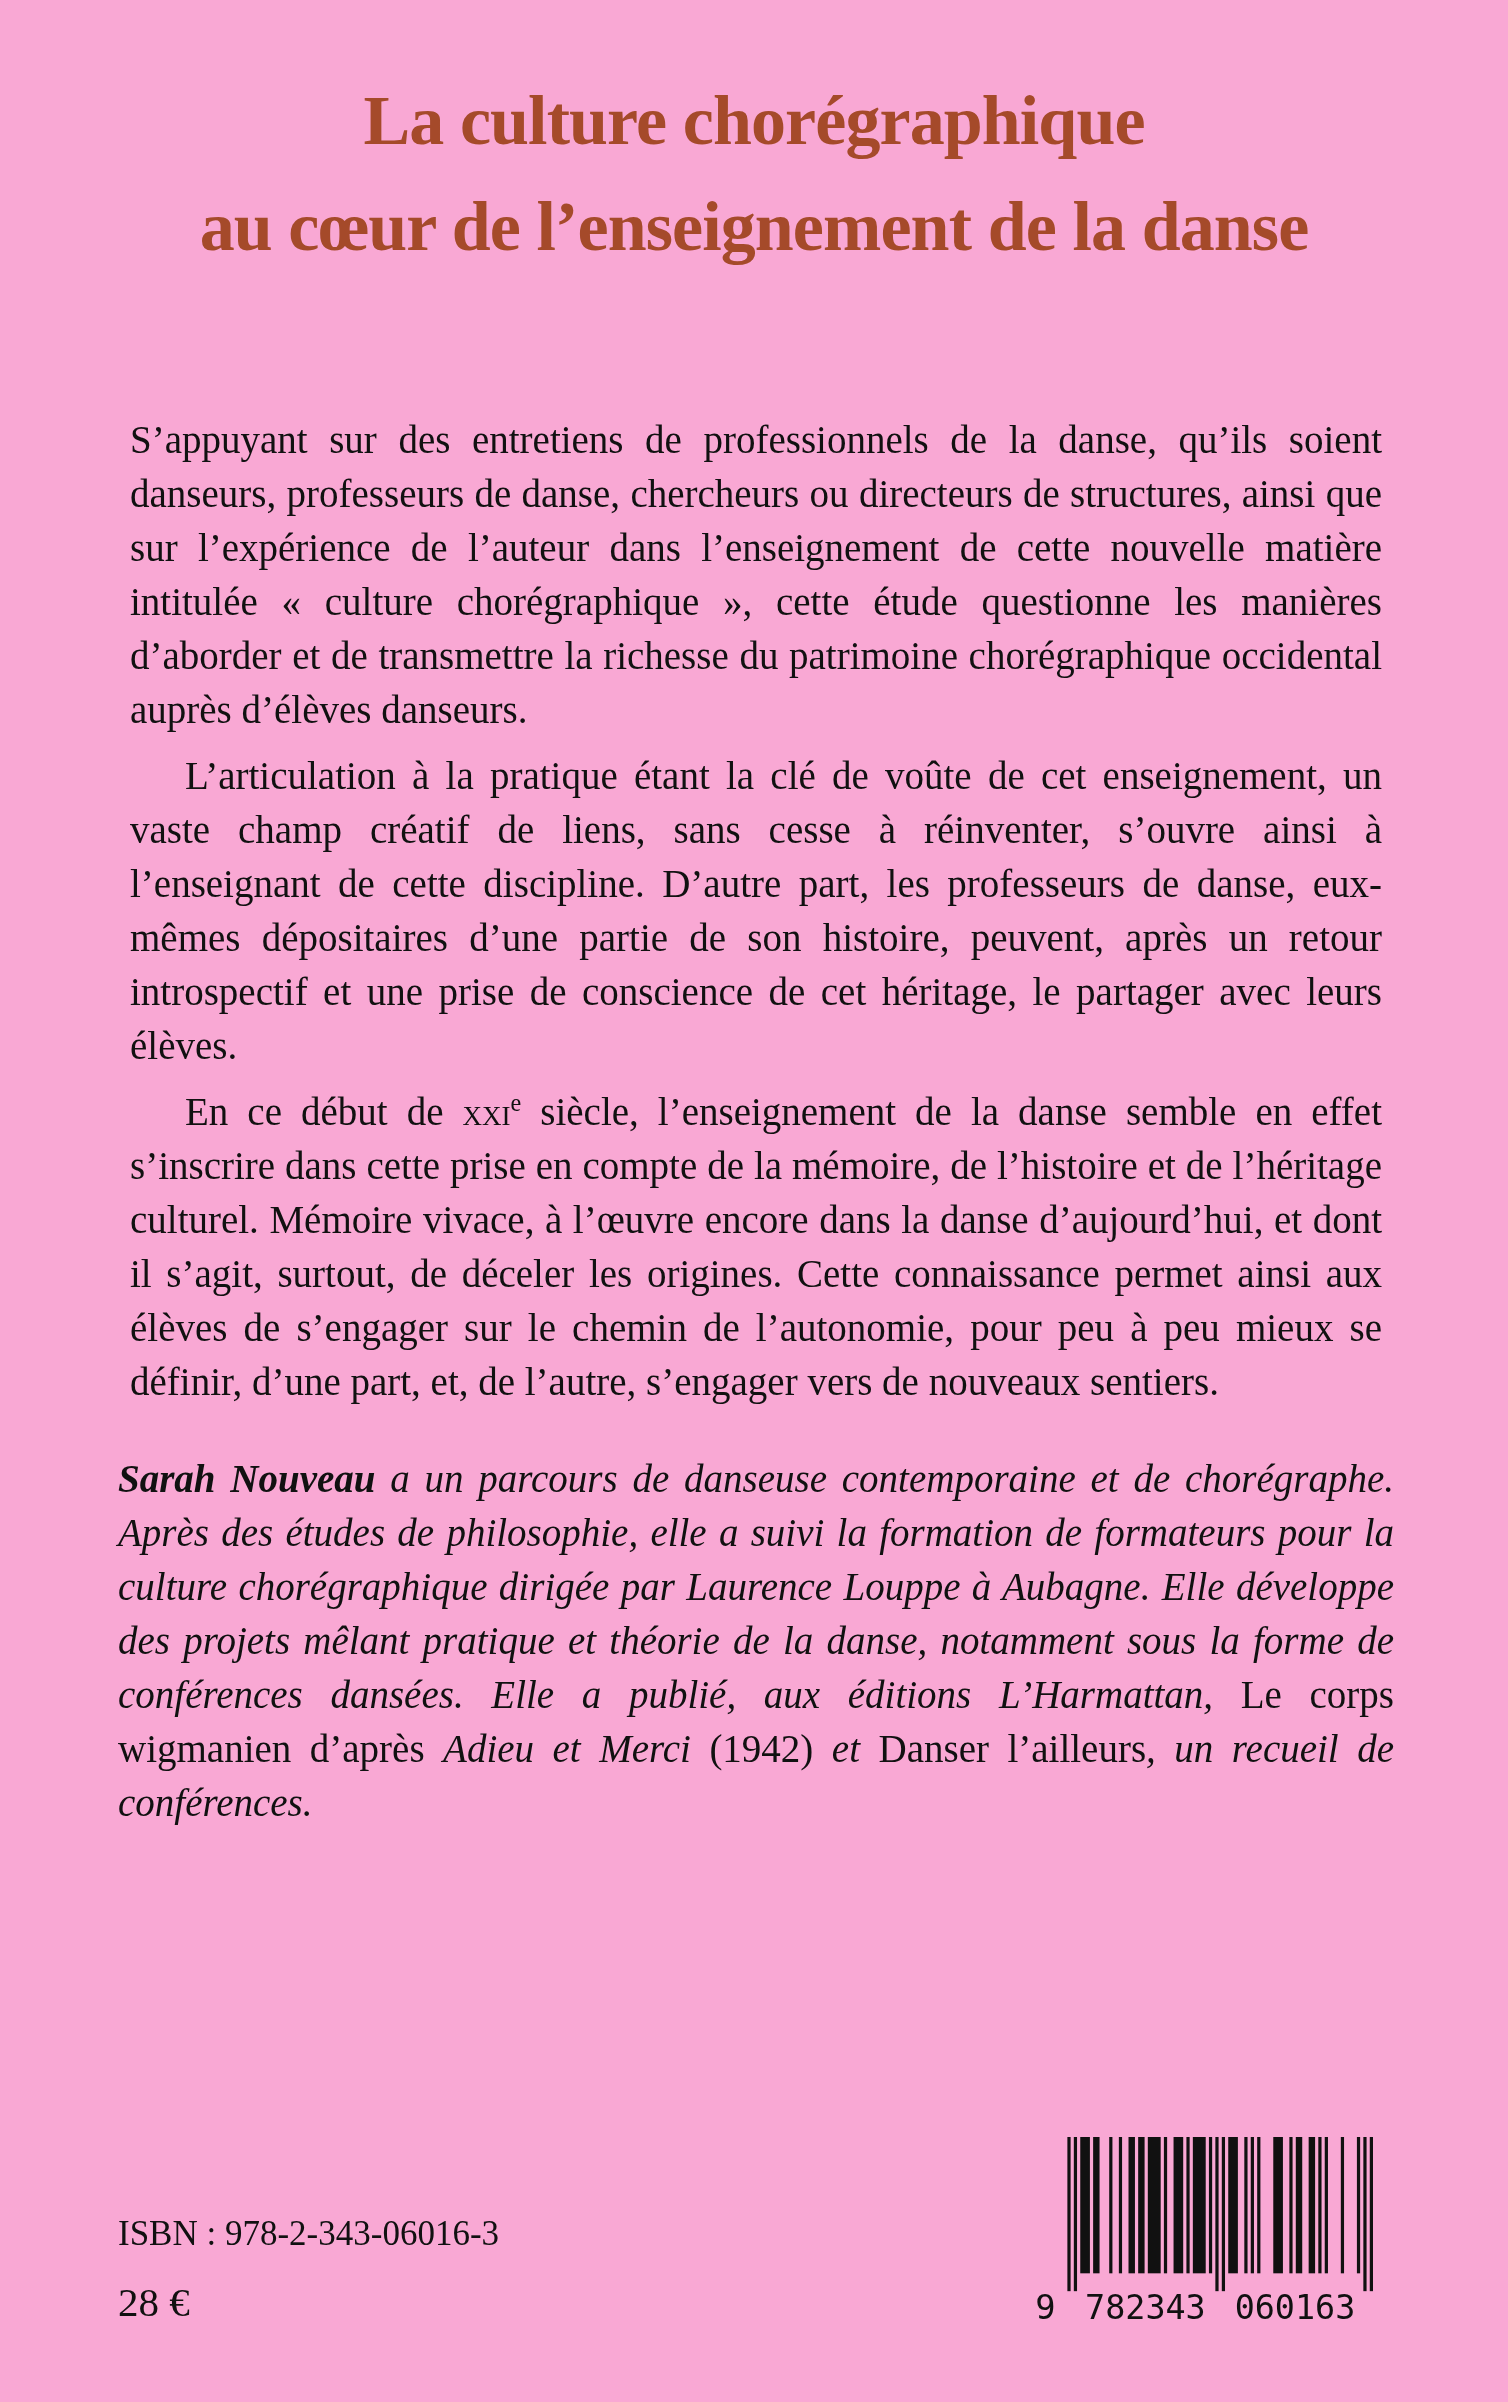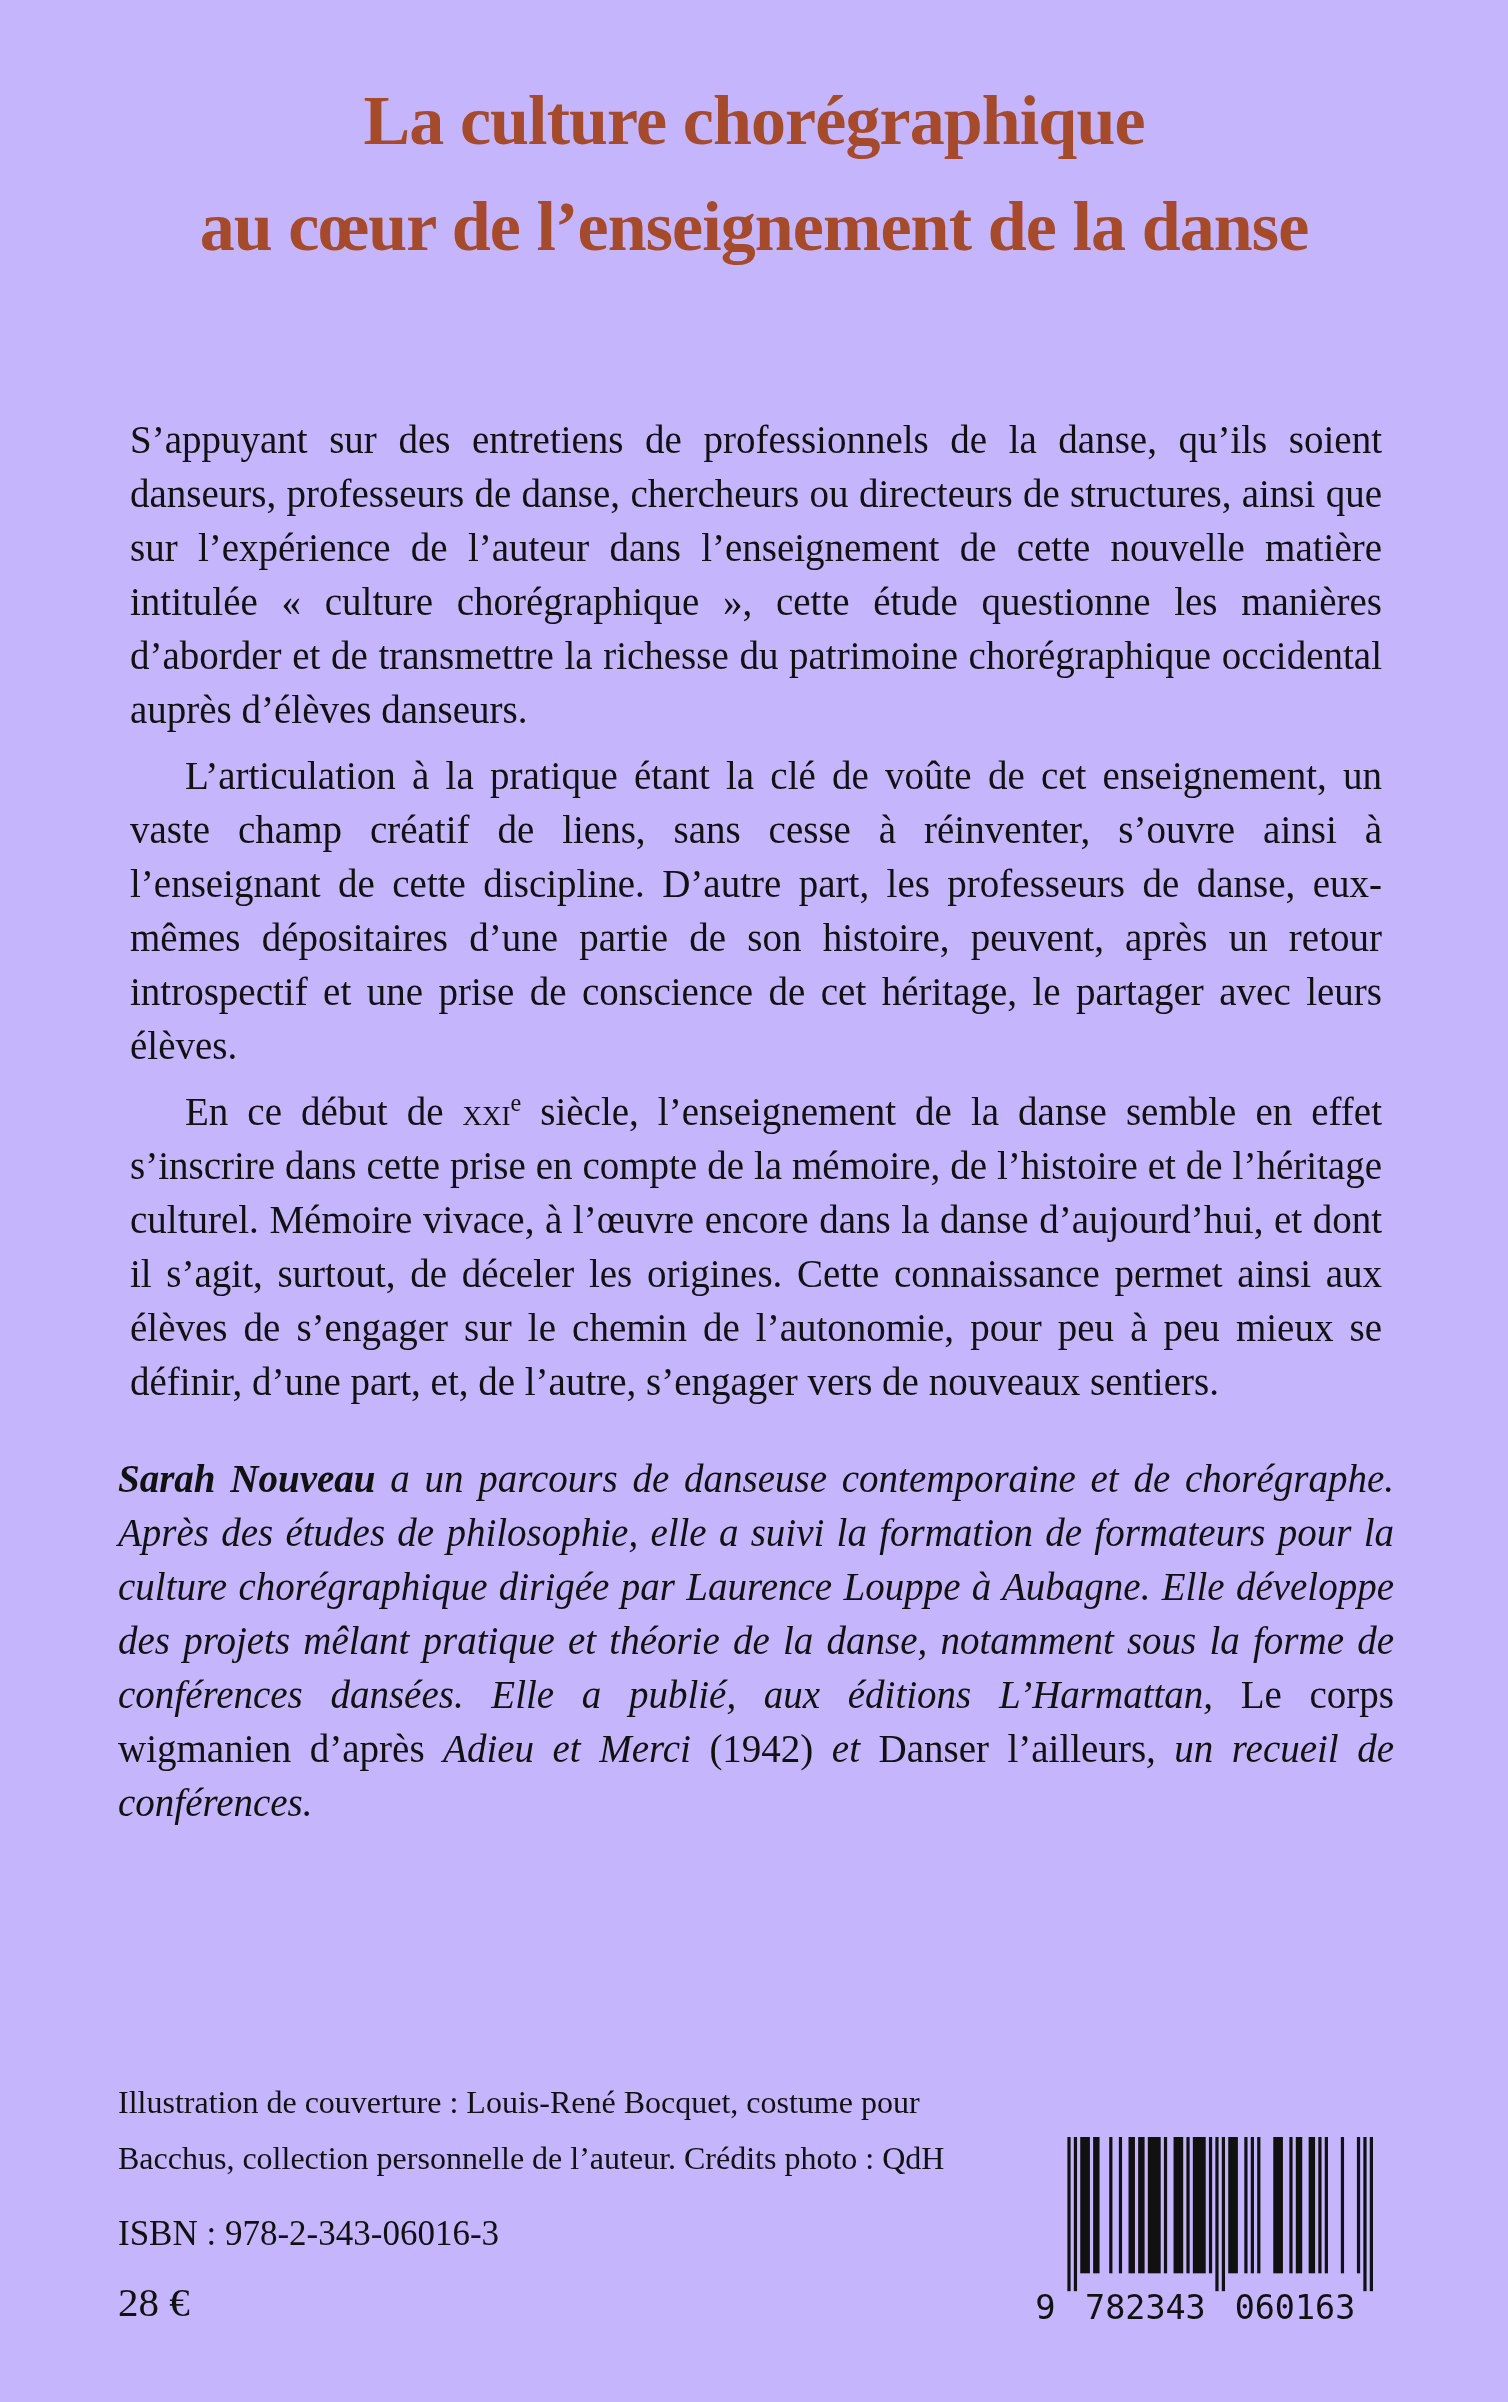--- a/index.html
+++ b/index.html
@@ -1,19 +1,19 @@
 <!DOCTYPE html>
 <html lang="fr" style="font-size:15px"><head>
 <meta charset="utf-8">
 <style>
   html,body{margin:0;padding:0;background:#ffffff;}
   .page{
     position:relative;
     width:1508px;height:2403px;
-    background:#c4b5fd;
+    background:#f9a8d4;
     color:#111111;
     font-family:"Liberation Serif","DejaVu Serif",serif;
     overflow:hidden;
   }
   .title{
     position:absolute;top:68px;left:0;width:100%;
     text-align:center;
     color:#a54a2a;
     font-weight:bold;
     font-size:70px;line-height:106px;
@@ -64,24 +64,20 @@
   </div>
 
   <div class="synopsis">
       <p class=""><span class="seg-normal">S’appuyant sur des entretiens de professionnels de la danse, qu’ils soient danseurs, professeurs de danse, chercheurs ou directeurs de structures, ainsi que sur l’expérience de l’auteur dans l’enseignement de cette nouvelle matière intitulée « culture chorégraphique », cette étude questionne les manières d’aborder et de transmettre la richesse du patrimoine chorégraphique occidental auprès d’élèves danseurs.</span></p>
       <p class="indent"><span class="seg-normal">L’articulation à la pratique étant la clé de voûte de cet enseignement, un vaste champ créatif de liens, sans cesse à réinventer, s’ouvre ainsi à l’enseignant de cette discipline. D’autre part, les professeurs de danse, eux-mêmes dépositaires d’une partie de son histoire, peuvent, après un retour introspectif et une prise de conscience de cet héritage, le partager avec leurs élèves.</span></p>
       <p class="indent"><span class="seg-normal">En ce début de </span><span class="seg-smallcaps">xxi</span><span class="seg-superscript">e</span><span class="seg-normal"> siècle, l’enseignement de la danse semble en effet s’inscrire dans cette prise en compte de la mémoire, de l’histoire et de l’héritage culturel. Mémoire vivace, à l’œuvre encore dans la danse d’aujourd’hui, et dont il s’agit, surtout, de déceler les origines. Cette connaissance permet ainsi aux élèves de s’engager sur le chemin de l’autonomie, pour peu à peu mieux se définir, d’une part, et, de l’autre, s’engager vers de nouveaux sentiers.</span></p>
     </div>
 
   <div class="bio"><span class="seg-bold-italic">Sarah Nouveau</span><span class="seg-italic"> a un parcours de danseuse contemporaine et de chorégraphe. Après des études de philosophie, elle a suivi la formation de formateurs pour la culture chorégraphique dirigée par Laurence Louppe à Aubagne. Elle développe des projets mêlant pratique et théorie de la danse, notamment sous la forme de conférences dansées. Elle a publié, aux éditions L’Harmattan, </span><span class="seg-normal">Le corps wigmanien d’après </span><span class="seg-italic">Adieu et Merci</span><span class="seg-normal"> (1942) </span><span class="seg-italic">et</span><span class="seg-normal"> Danser l’ailleurs</span><span class="seg-italic">, un recueil de conférences.</span></div>
 
-  <div class="credits">
-    <div>Illustration de couverture : Louis-René Bocquet, costume pour</div>
-    <div>Bacchus, collection personnelle de l’auteur. Crédits photo : QdH</div>
-  </div>
 
   <div class="isbn">ISBN : 978-2-343-06016-3</div>
 
   <div class="price">28 €</div>
 
   <div class="barcode"><svg viewBox="-11 0 106 57" preserveAspectRatio="none" width="341" height="185">
         <rect x="0" y="0" width="1" height="47.5" fill="#111111"></rect>
         <rect x="2" y="0" width="1" height="47.5" fill="#111111"></rect>
         <rect x="4" y="0" width="3" height="42" fill="#111111"></rect>
         <rect x="8" y="0" width="2" height="42" fill="#111111"></rect>

